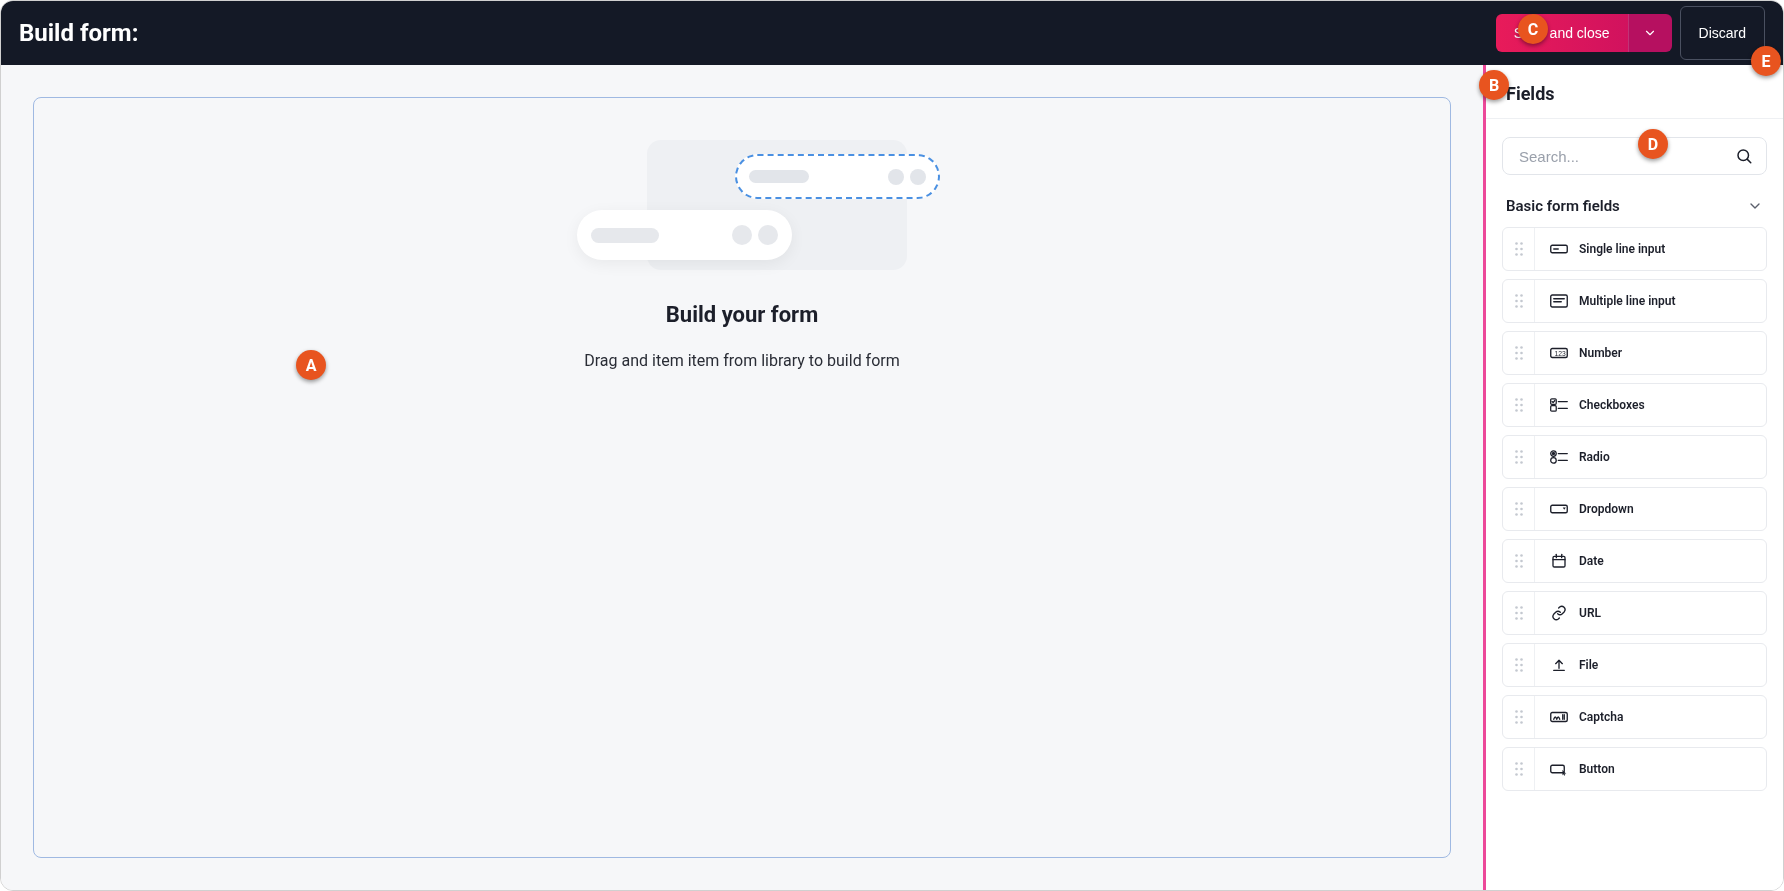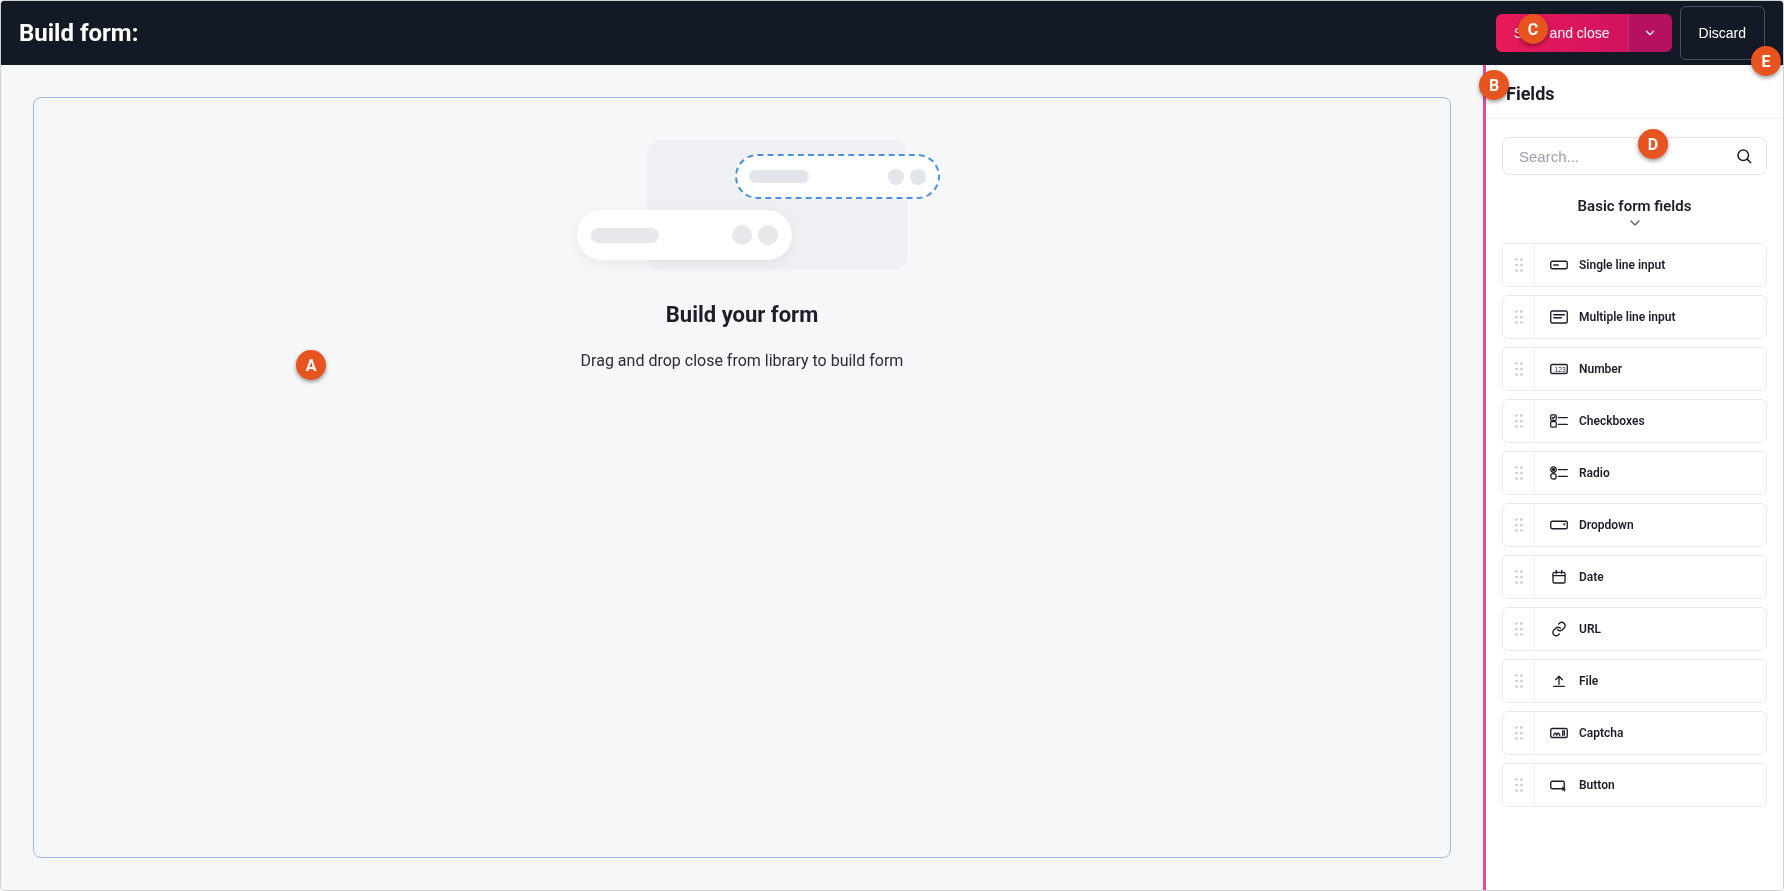--- a/index.html
+++ b/index.html
@@ -14,21 +14,21 @@
       width: 1784px;
       height: 891px;
       overflow: hidden;
       position: relative;
     }
     
     .app-frame {
       width: 100%;
       height: 100%;
       border: 1px solid #d0d0d0;
-      border-radius: 4px;
+      border-radius: 13px;
       overflow: hidden;
       display: flex;
       flex-direction: column;
     }
     
     
     .header {
       background: #141926;
       height: 64px;
       display: flex;
@@ -268,21 +268,20 @@
       transform: translateY(-50%);
       color: #1c1f2a;
     }
     
     .group-header {
       display: flex;
       align-items: center;
       justify-content: space-between;
       padding: 0 4px 12px 4px;
       cursor: pointer;
-      flex-direction: column;
     }
     
     .group-title {
       font-size: 15px;
       font-weight: 600;
       color: #1c1f2a;
     }
     
     .group-chevron {
       color: #5a5f6b;
@@ -389,21 +388,21 @@
           </div>
           <div class="illus-front-field">
             <div class="pill"></div>
             <div class="dots">
                 <div class="dot"></div>
                 <div class="dot"></div>
               </div>
           </div>
         </div>
         <div class="empty-title">Build your form</div>
-        <div class="empty-subtitle">Drag and drop close from library to build form</div>
+        <div class="empty-subtitle">Drag and item item from library to build form</div>
       </div>
     </div>
 
     <div class="sidebar">
       <div class="sidebar-header">Fields</div>
       <div class="sidebar-body">
         <div class="search-wrap">
           <input class="search-input" type="text" placeholder="Search..." style="">
           <span class="search-icon">
             <svg width="18" height="18" viewBox="0 0 24 24" fill="none" stroke="currentColor" stroke-width="2" stroke-linecap="round" stroke-linejoin="round">

